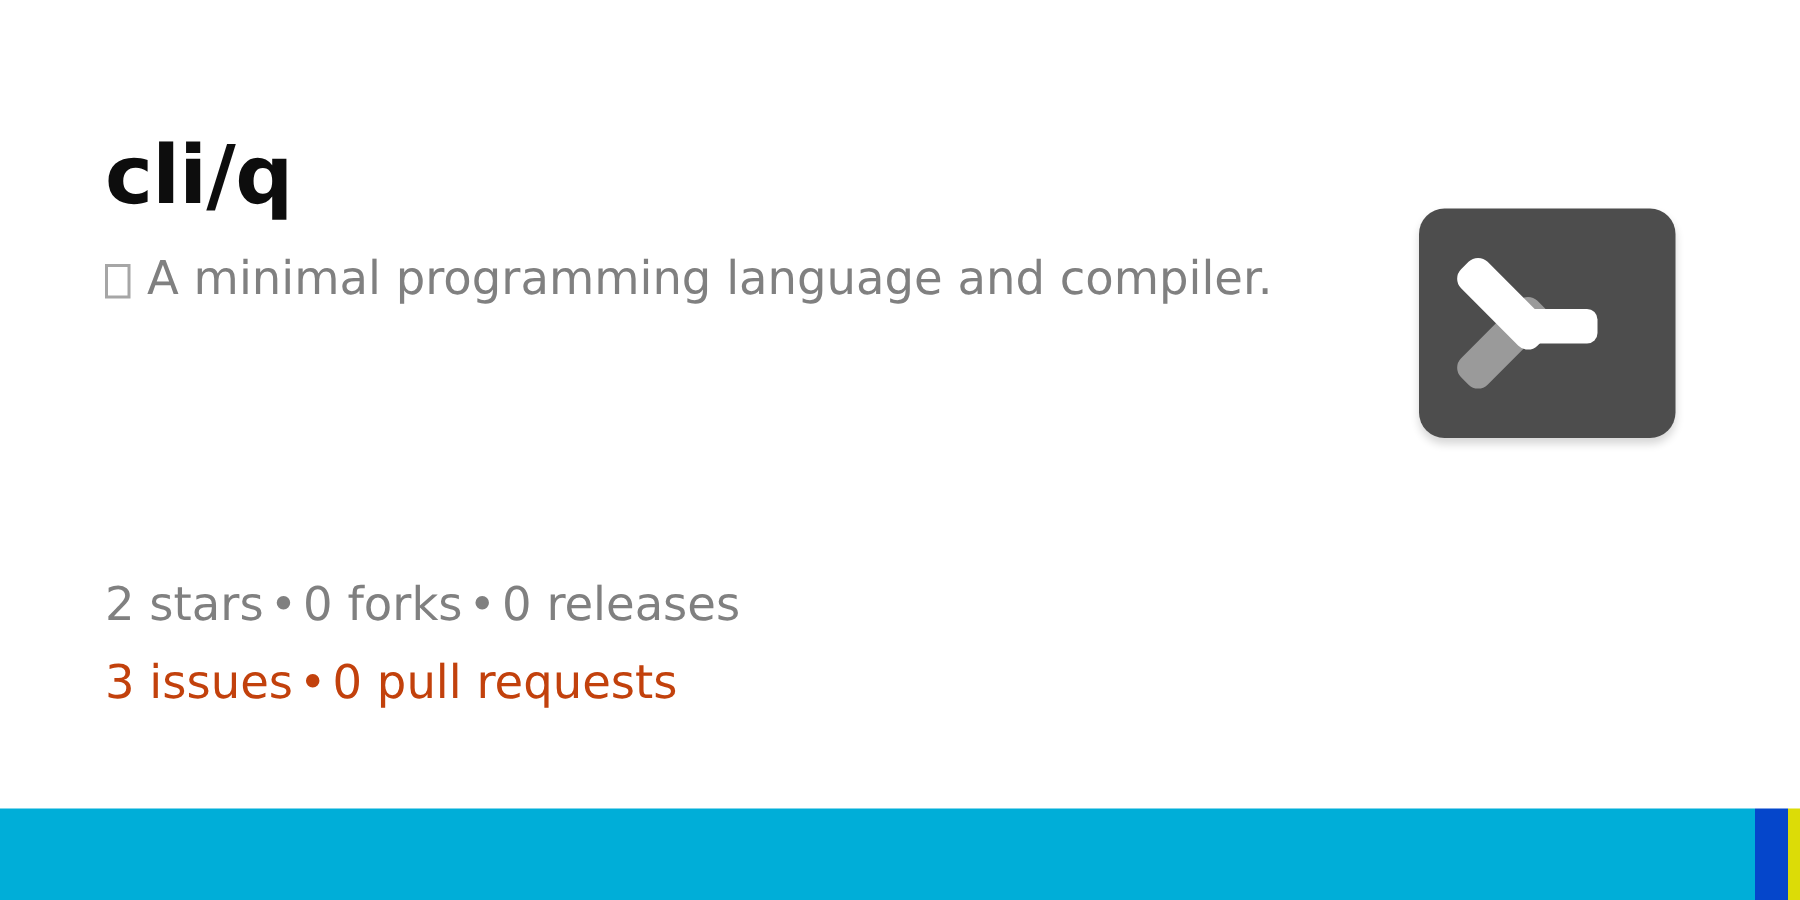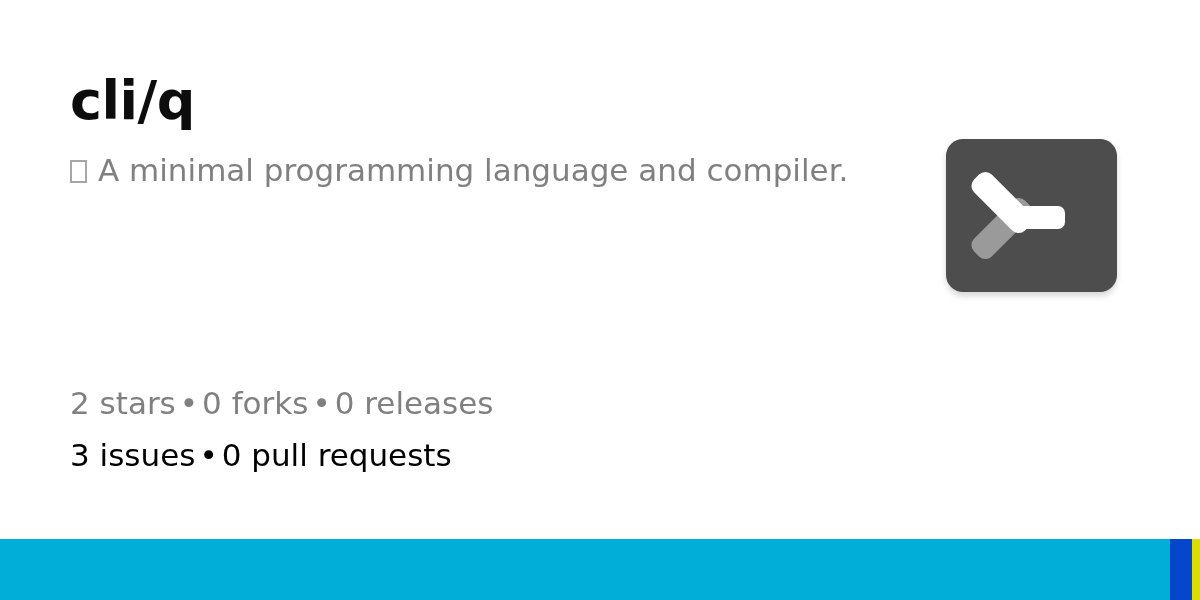--- a/index.html
+++ b/index.html
@@ -20,21 +20,21 @@
     width: 1200px;
     height: 600px;
     background: #ffffff;
     box-sizing: border-box;
   }
 
   
   .content {
     position: absolute;
     left: 70px;
-    top: 70px;
+    top: 86px;
     width: 820px;
   }
 
   .repo-title {
     font-family: "DejaVu Sans", sans-serif;
     font-size: 54px;
     line-height: 62px;
     font-weight: 700;
     color: #0d0d0d;
     letter-spacing: -0.5px;
@@ -135,21 +135,21 @@
     <p class="repo-description" style="color: rgb(128, 128, 128);">
       <span class="tofu"></span>
       <span>A minimal programming language and compiler.</span>
     </p>
   </div>
 
   <div class="stats">
     <div class="stats-line" style="color: rgb(128, 128, 128);">
       <span>2 stars</span><span class="sep">•</span><span>0 forks</span><span class="sep">•</span><span>0 releases</span>
     </div>
-    <div class="stats-line" style="color: #000000;">
+    <div class="stats-line" style="color: #c2410c;">
       <span>3 issues</span><span class="sep">•</span><span>0 pull requests</span>
     </div>
   </div>
 
   <div class="avatar-wrap">
     <div class="avatar" style="background: rgb(77, 77, 77);">
       <svg class="avatar-glyph" viewBox="0 0 171 153" xmlns="http://www.w3.org/2000/svg">
 
         <rect x="20" y="77" width="72" height="25" rx="9" ry="9" transform="rotate(-45 56 89.5)" fill="#9a9a9a"></rect>
 

